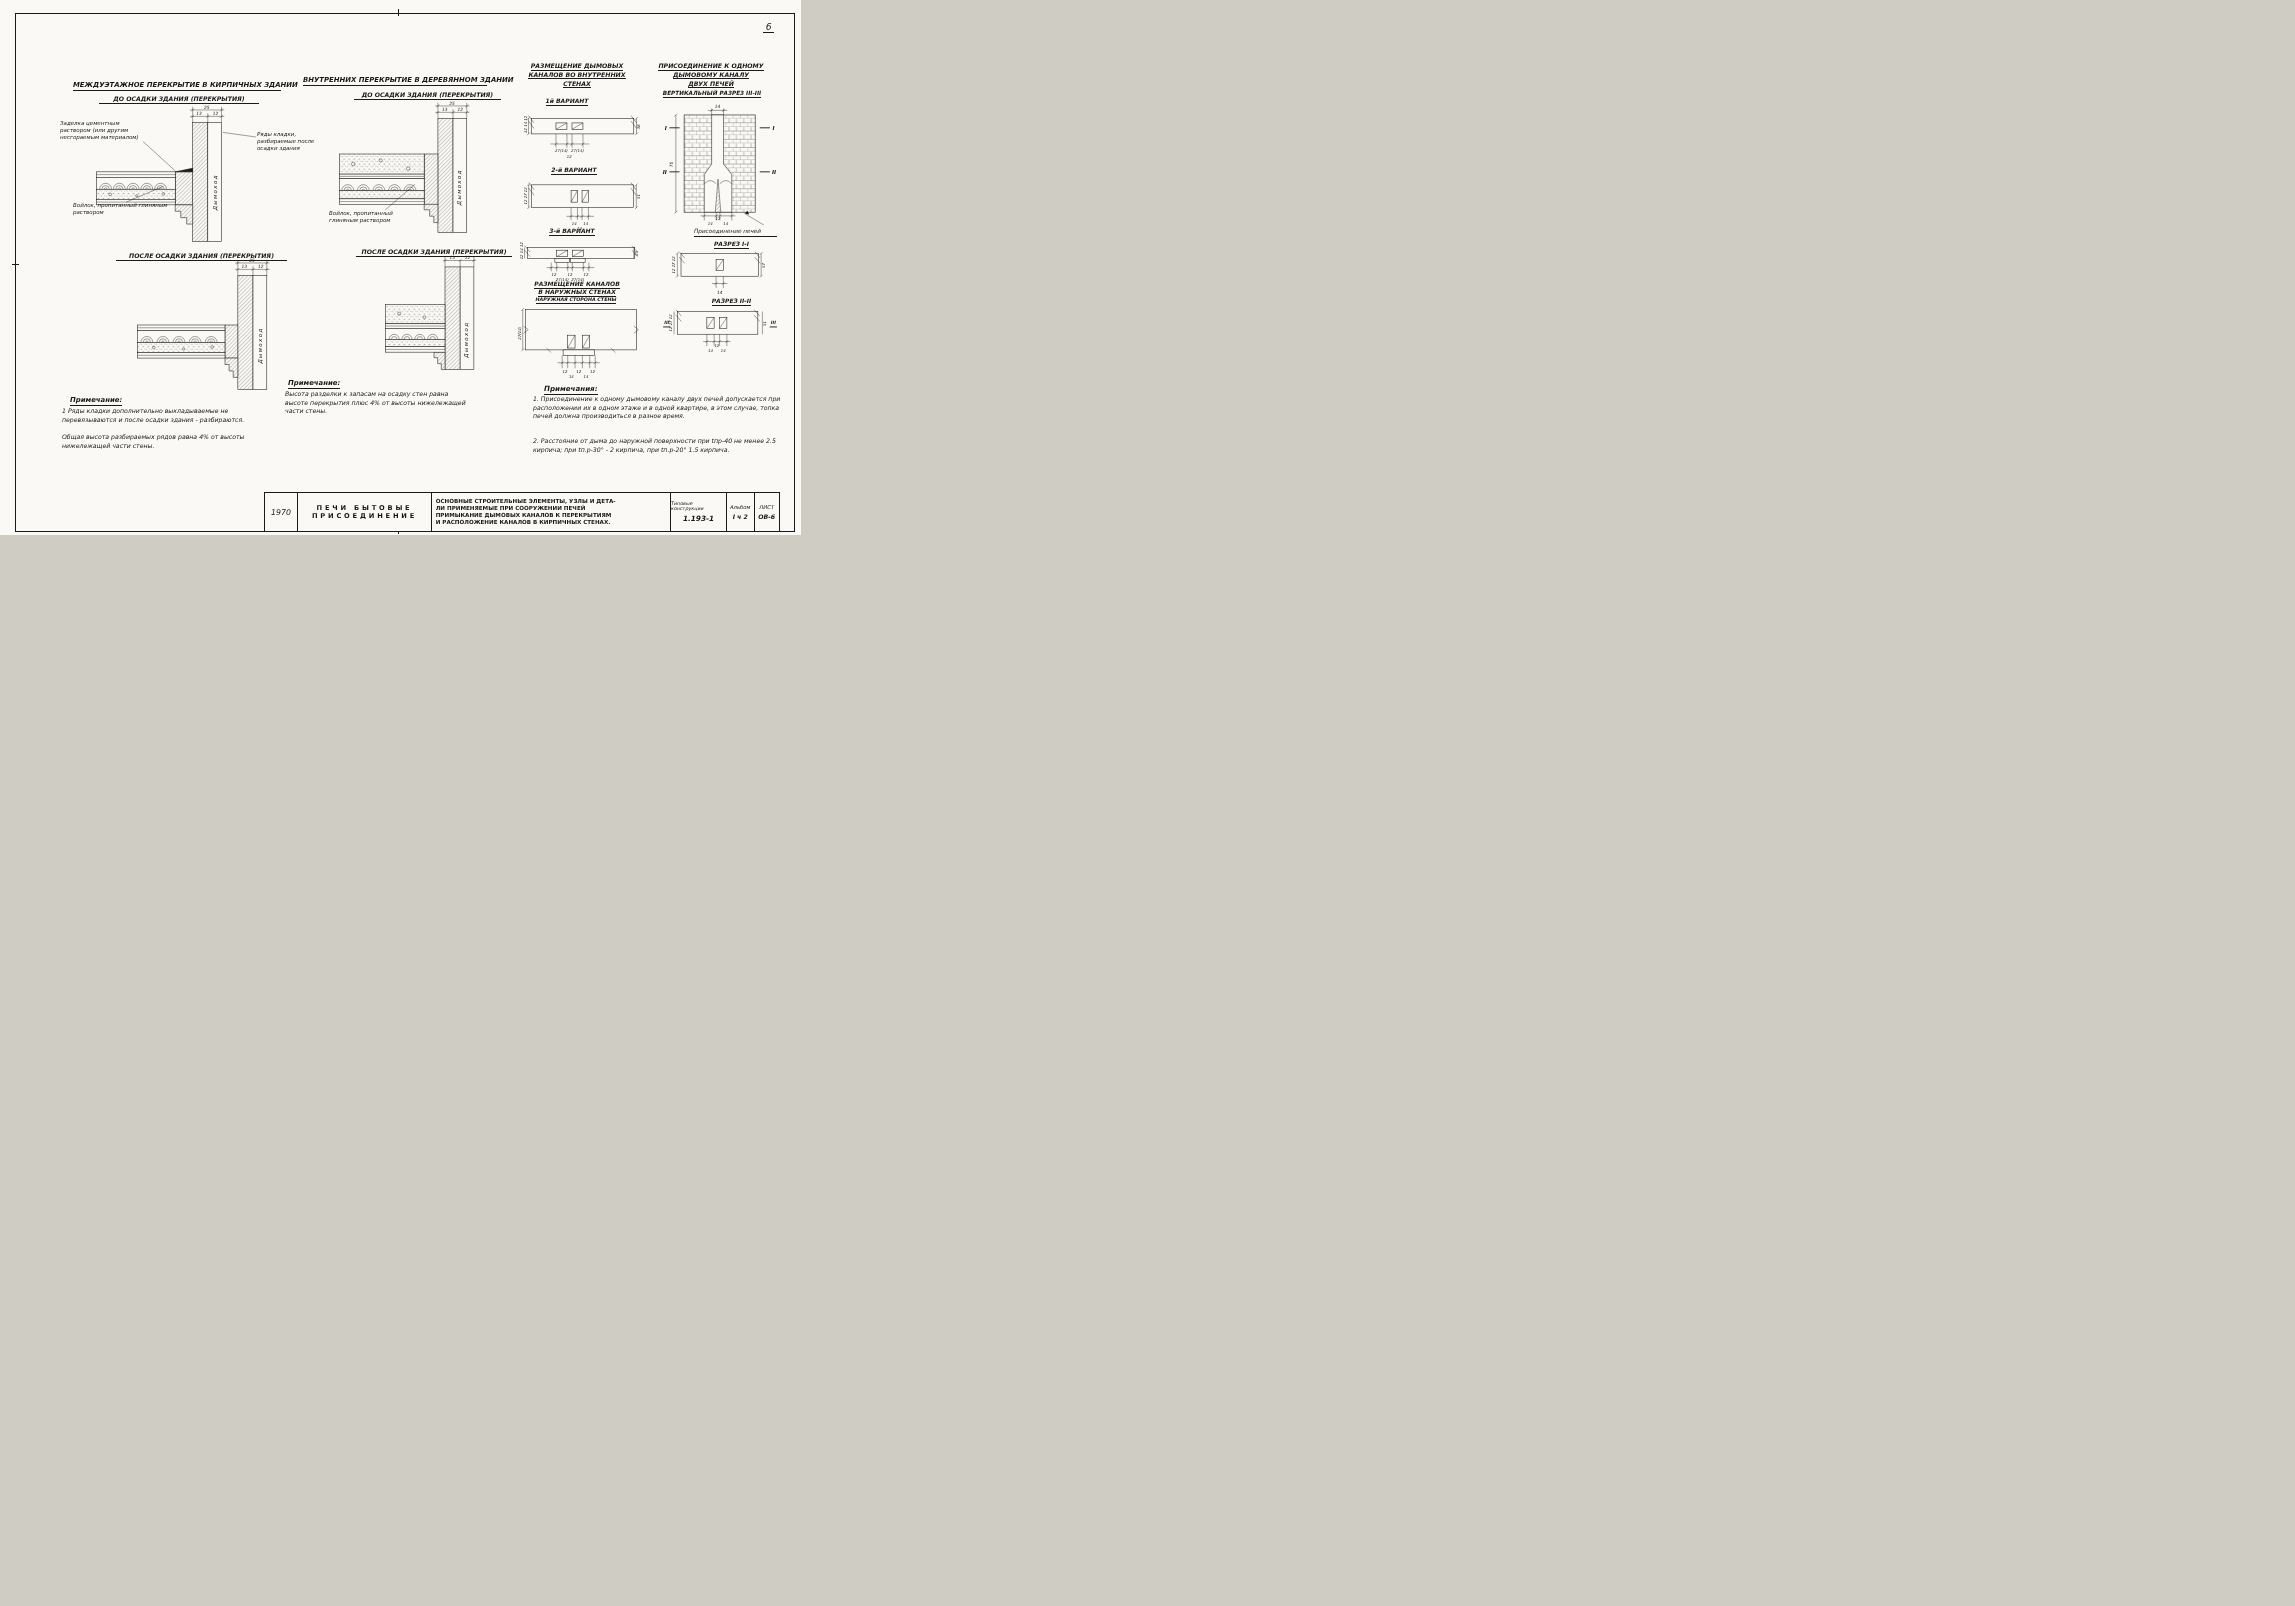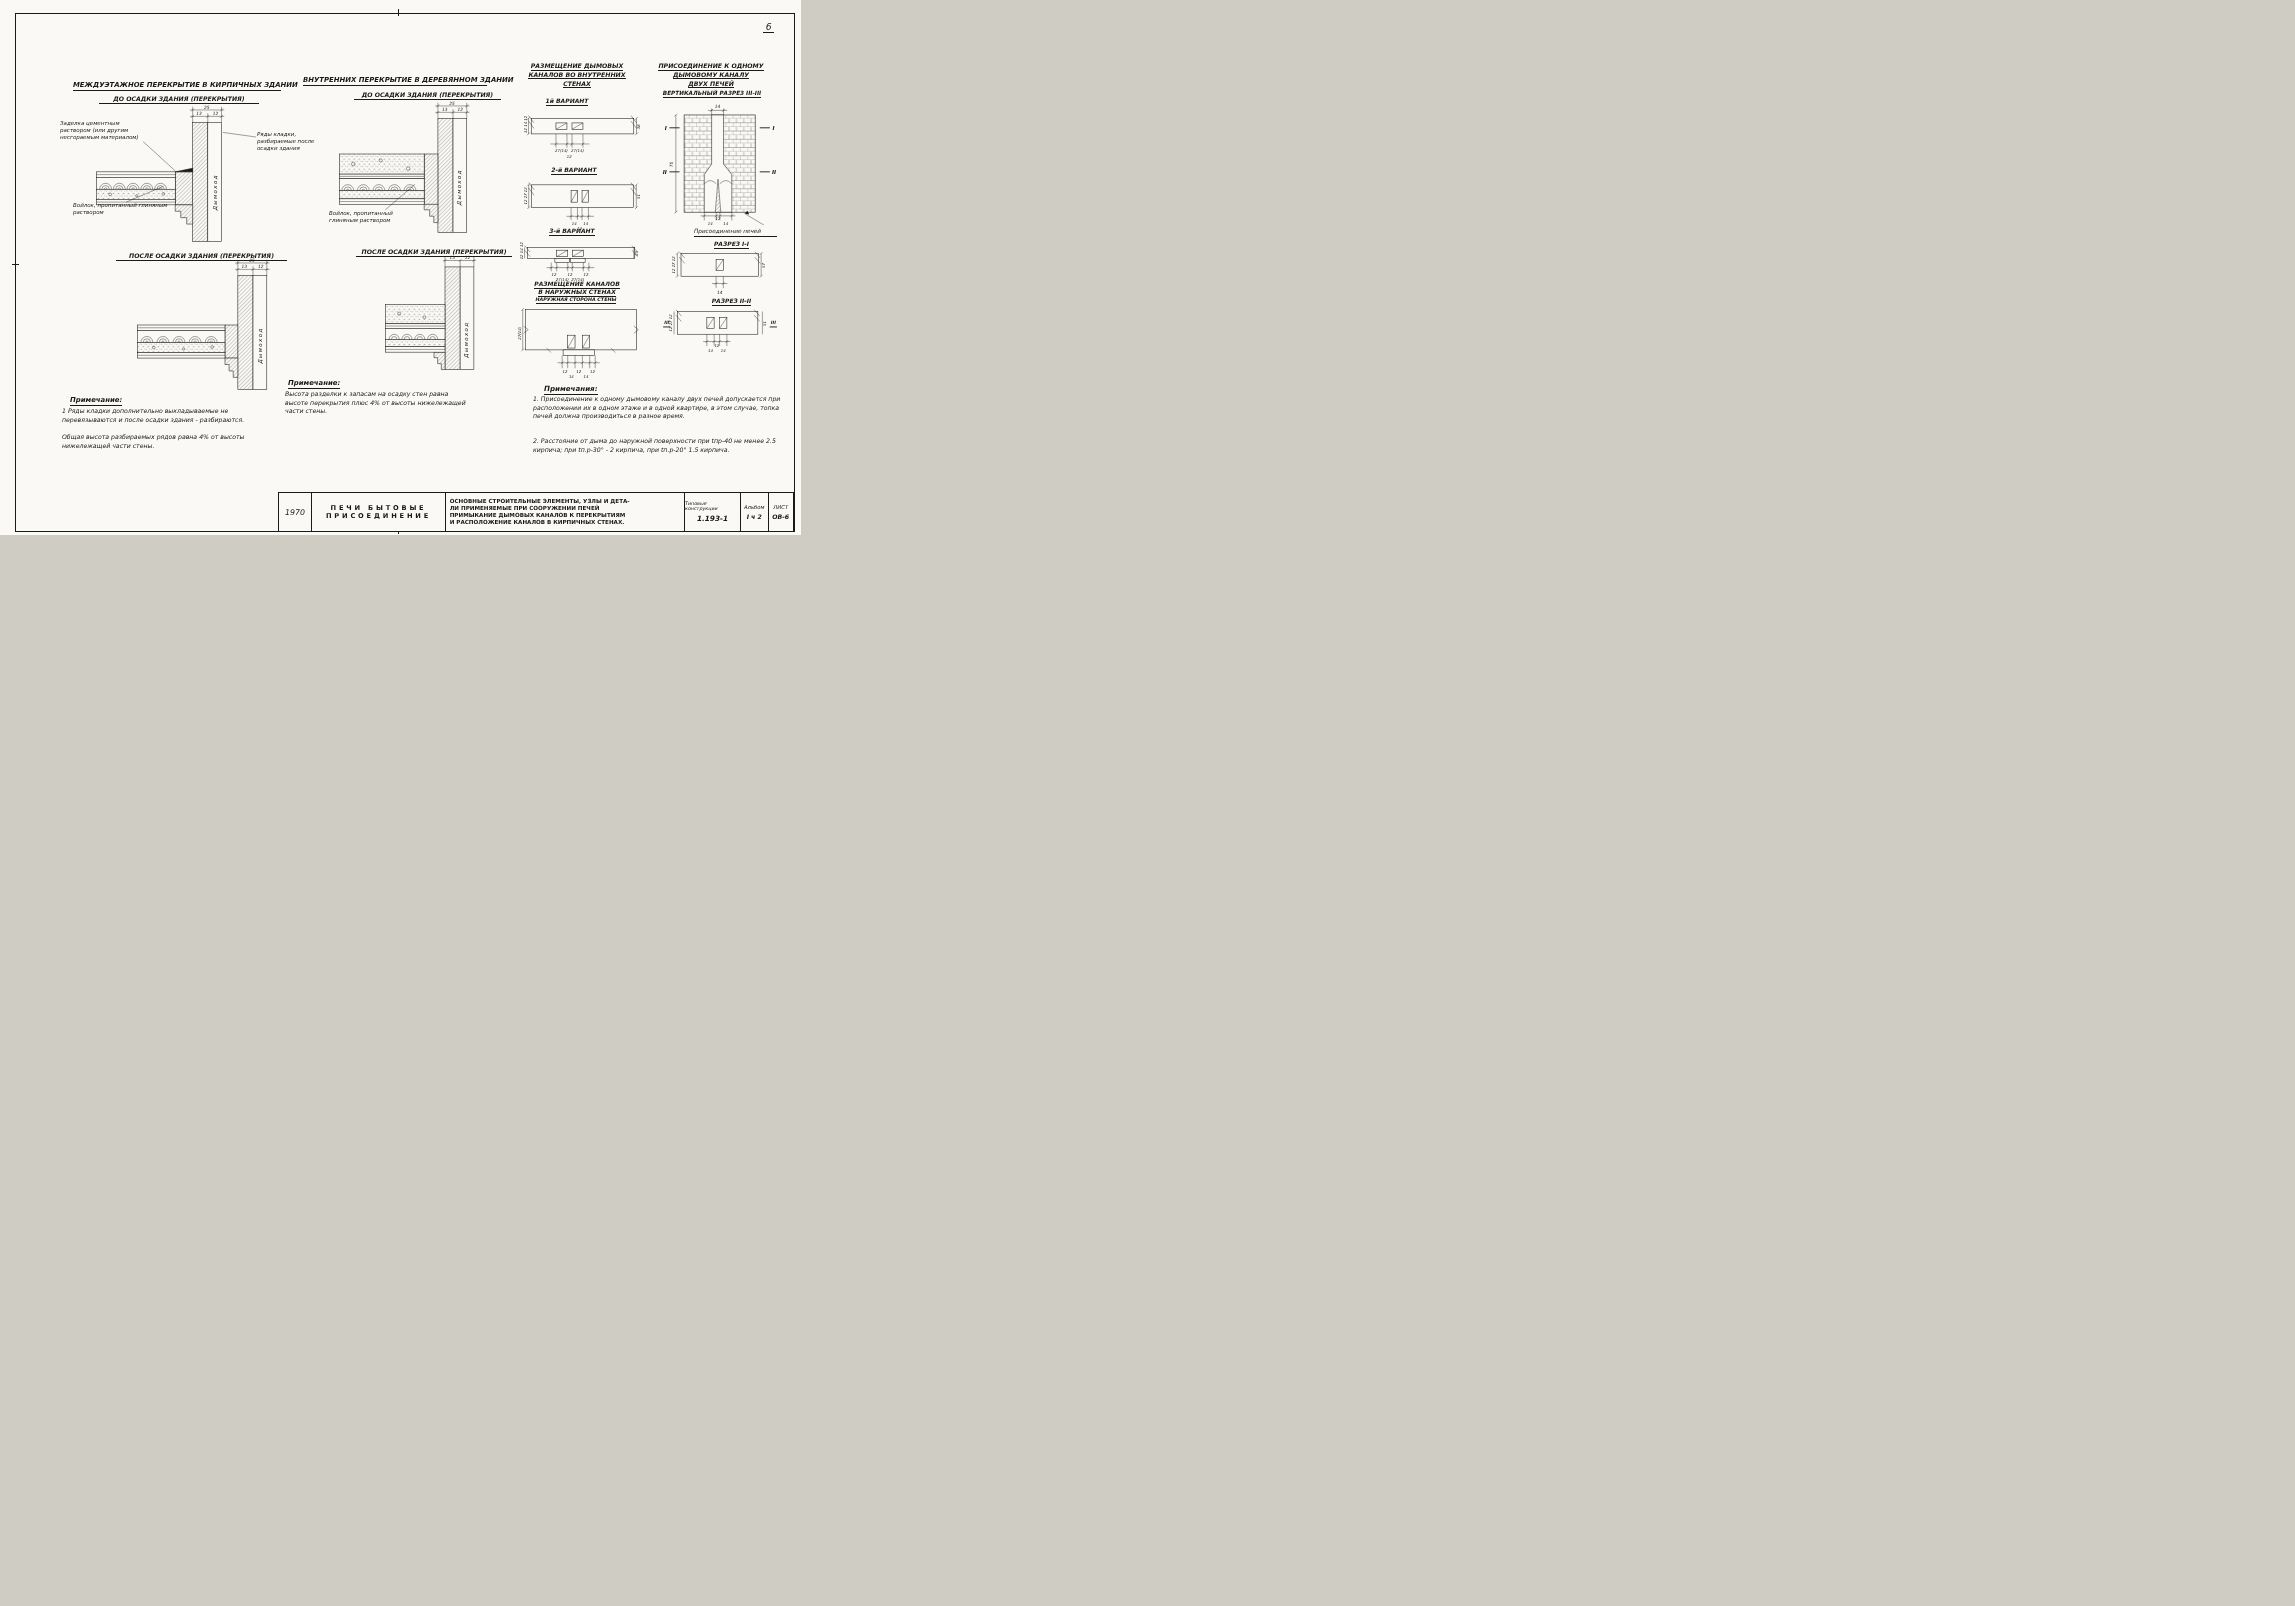--- a/index.html
+++ b/index.html
@@ -396,21 +396,21 @@
     <text class="dims" transform="translate(23,56) rotate(-90)">12 27 12</text>
     <text class="dims" transform="translate(230,44) rotate(-90)">51</text>
     <text x="12" y="40" text-anchor="middle" class="mk" style="font-size:10px">III</text>
     <text x="246" y="40" text-anchor="middle" class="mk" style="font-size:10px">III</text>
   </svg>
 
   <div class="abs note-title u" style="left:544px;top:384px;font-size:7.1px">Примечания:</div>
   <div class="abs note" style="left:533px;top:395px;width:252px">1. Присоединение к одному дымовому каналу двух печей допускается при расположении их в одном этаже и в одной квартире, в этом случае, топка печей должна производиться в разное время.</div>
   <div class="abs note" style="left:533px;top:437px;width:252px">2. Расстояние от дыма до наружной поверхности при tпр-40 не менее 2.5 кирпича; при tп.р-30° - 2 кирпича, при tп.р-20° 1.5 кирпича.</div>
 
-  <div class="abs tb" style="left:278px;top:492px;width:516px;height:40px;border:1.1px solid #1a1a1a">
+  <div class="abs tb" style="left:264px;top:492px;width:516px;height:40px;border:1.1px solid #1a1a1a">
     <div class="tb-cell" style="width:33px">
       <span style="font-size:7.8px;font-style:italic">1970</span>
     </div>
     <div class="tb-cell" style="width:134px;gap:0">
       <div style="font-weight:bold;font-size:6.7px;letter-spacing:2.8px">ПЕЧИ  БЫТОВЫЕ</div>
       <div style="font-weight:bold;font-size:6.7px;letter-spacing:2.8px">ПРИСОЕДИНЕНИЕ</div>
     </div>
     <div class="tb-cell" style="width:239px;align-items:flex-start;padding:1.8px 3.7px">
       <div style="font-weight:bold;font-size:5.6px;line-height:1.28">ОСНОВНЫЕ СТРОИТЕЛЬНЫЕ ЭЛЕМЕНТЫ, УЗЛЫ И ДЕТА-</div>
       <div style="font-weight:bold;font-size:5.6px;line-height:1.28">ЛИ ПРИМЕНЯЕМЫЕ ПРИ СООРУЖЕНИИ ПЕЧЕЙ</div>

